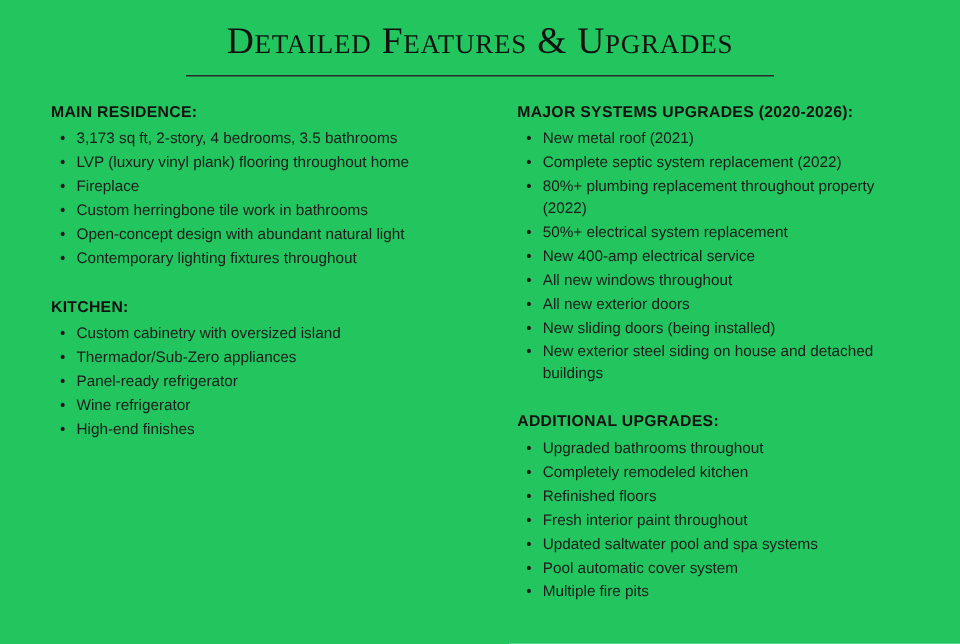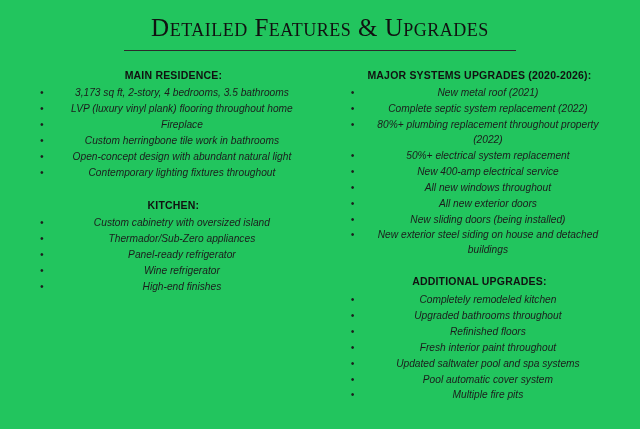--- a/index.html
+++ b/index.html
@@ -40,21 +40,20 @@
     background: #2b2b2b;
     margin: 6px auto 0 auto;
   }
   .columns {
     display: flex;
     flex-direction: row;
     align-items: flex-start;
     padding: 18px 26px 0 34px;
     box-sizing: border-box;
     gap: 22px;
-    text-align: center;
   }
   .col {
     width: 50%;
     box-sizing: border-box;
   }
   .col-right {
     padding-left: 10px;
   }
   .section {
     margin-bottom: 12px;
@@ -64,21 +63,20 @@
     font-weight: bold;
     color: #111111;
     letter-spacing: 0.2px;
     margin: 0 0 4px 0;
     line-height: 1.25;
   }
   ul.items {
     margin: 0;
     padding: 0 0 0 17px;
     list-style: none;
-    font-style: italic;
   }
   ul.items li {
     position: relative;
     font-size: 10.2px;
     line-height: 1.42;
     color: #1c1c1c;
     margin-bottom: 1.5px;
     padding-left: 0;
   }
   ul.items li::before {
@@ -147,22 +145,22 @@
           <li>New sliding doors (being installed)</li>
           <li>New exterior steel siding on house and detached buildings</li>
         </ul>
       </div>
 
       <div class="spacer-kitchen"></div>
 
       <div class="section">
         <div class="section-heading">ADDITIONAL UPGRADES:</div>
         <ul class="items">
+          <li>Upgraded bathrooms throughout</li>
           <li>Completely remodeled kitchen</li>
-          <li>Upgraded bathrooms throughout</li>
           <li>Refinished floors</li>
           <li>Fresh interior paint throughout</li>
           <li>Updated saltwater pool and spa systems</li>
           <li>Pool automatic cover system</li>
           <li>Multiple fire pits</li>
         </ul>
       </div>
 
     </div>
 

